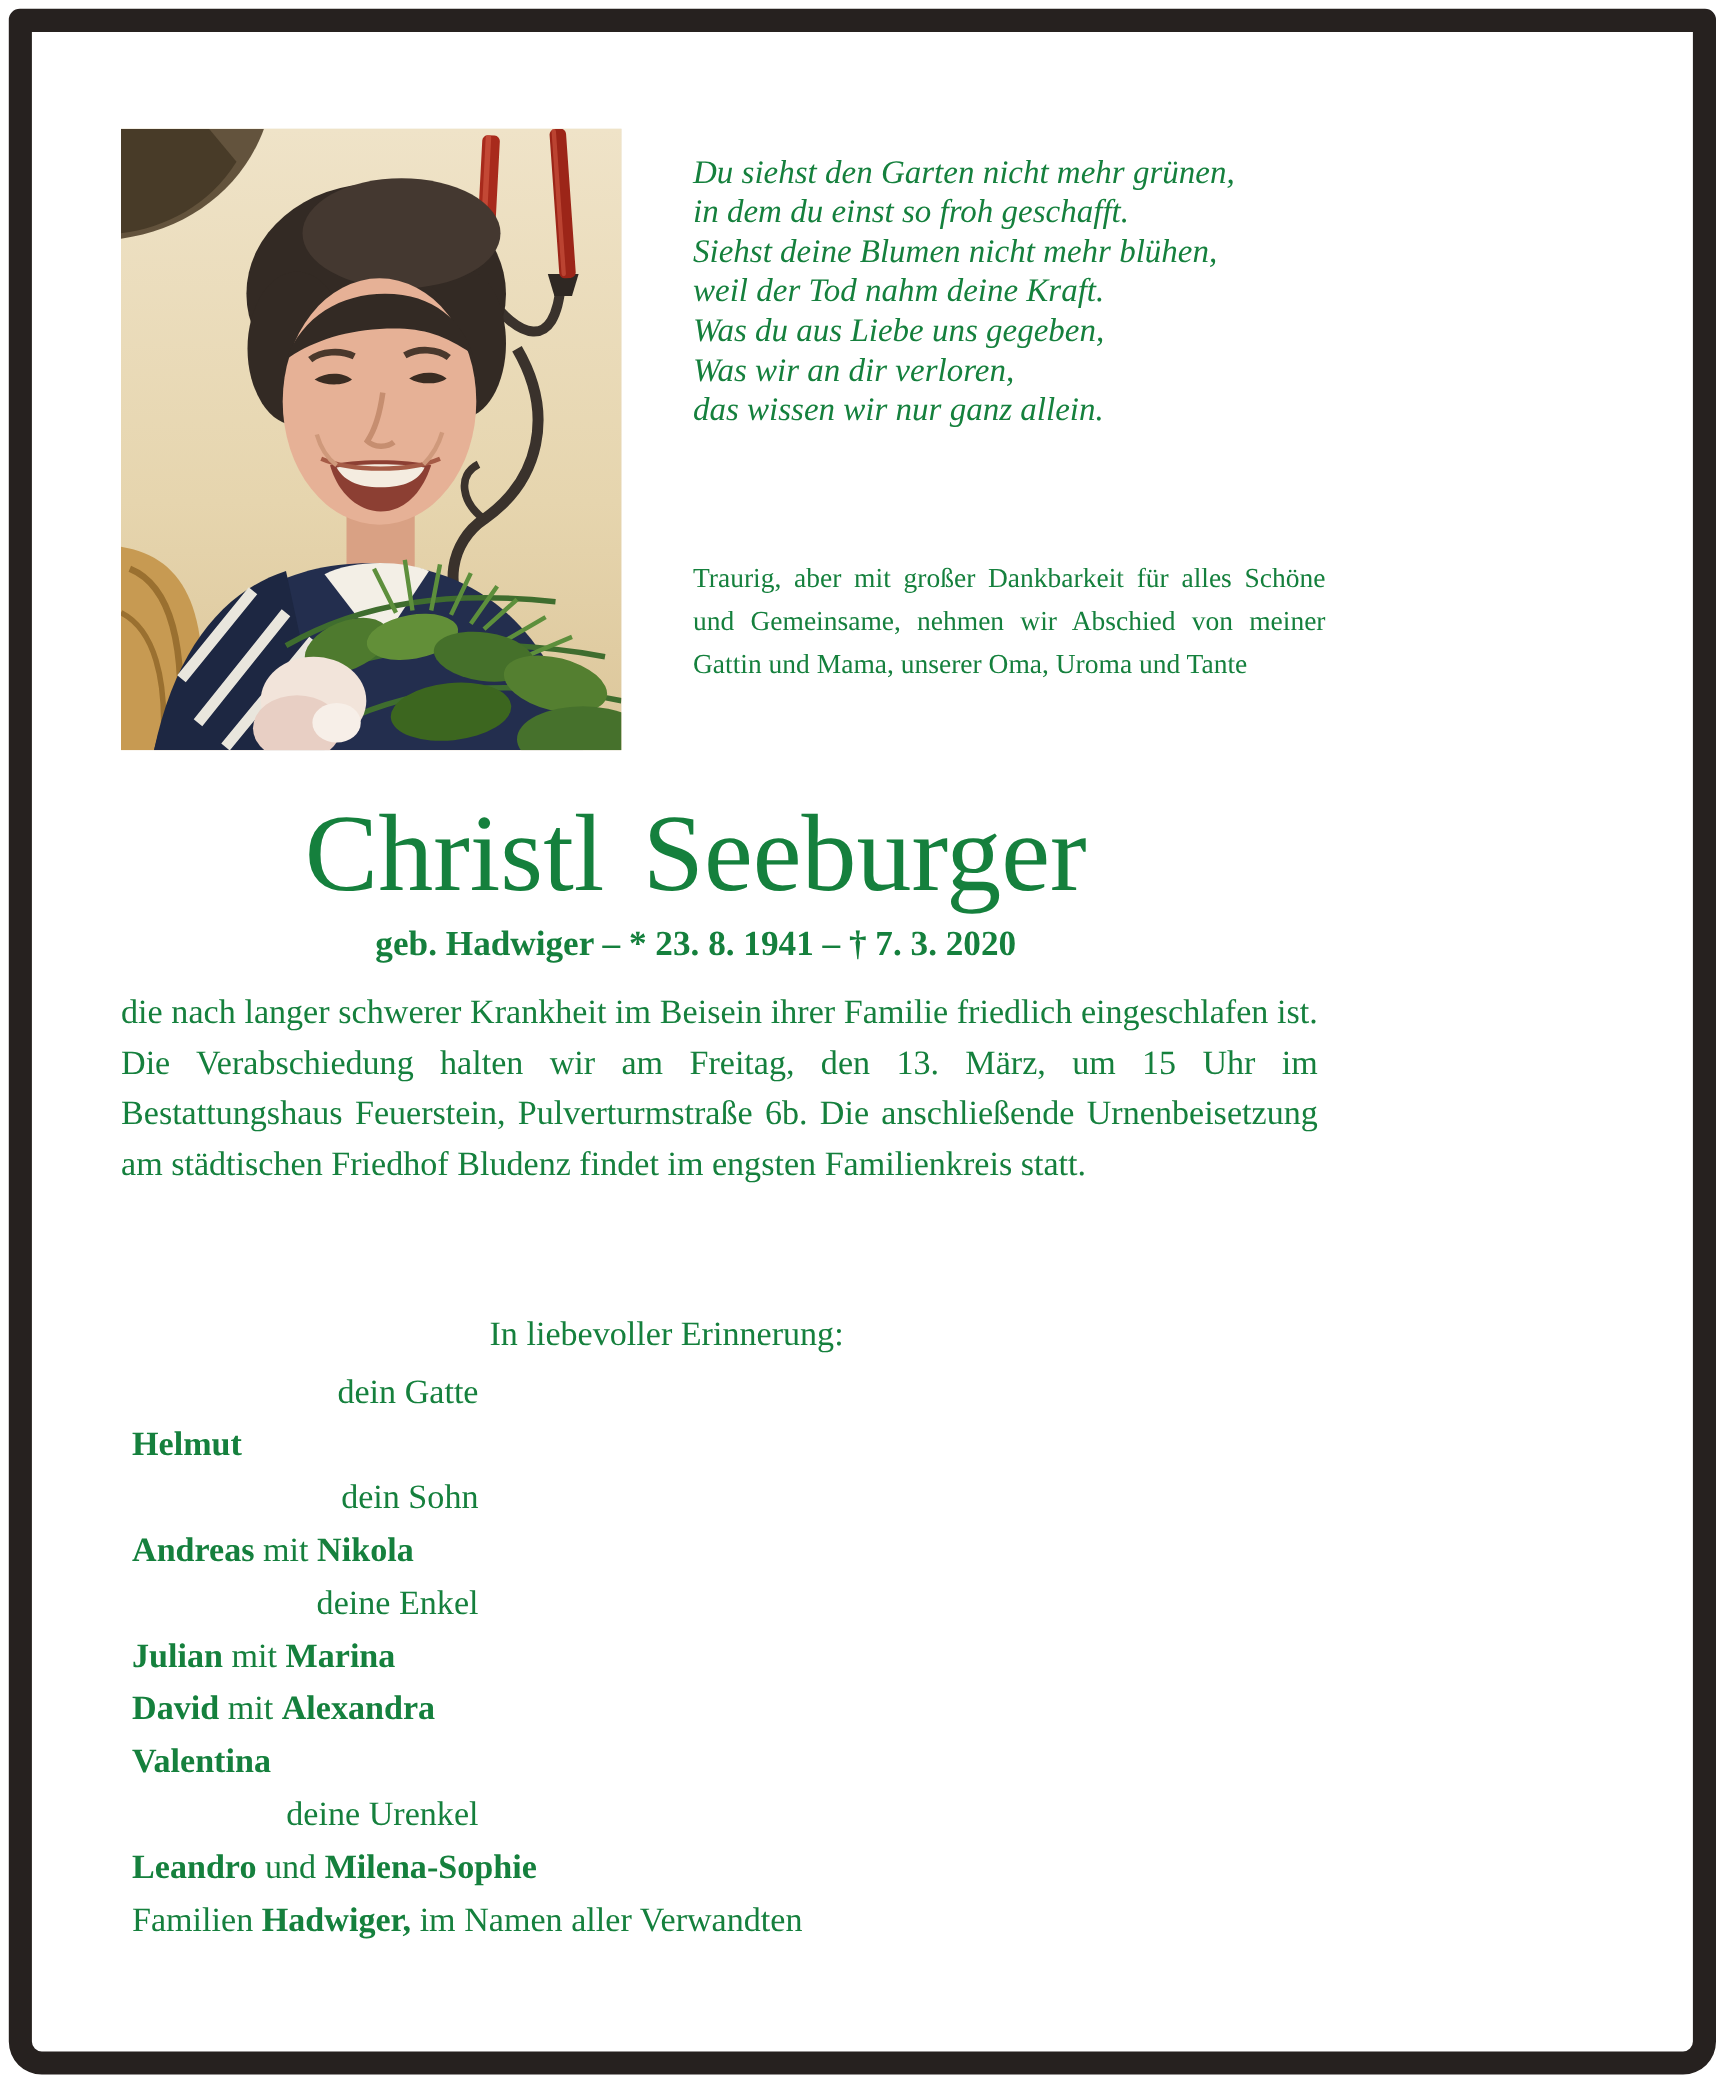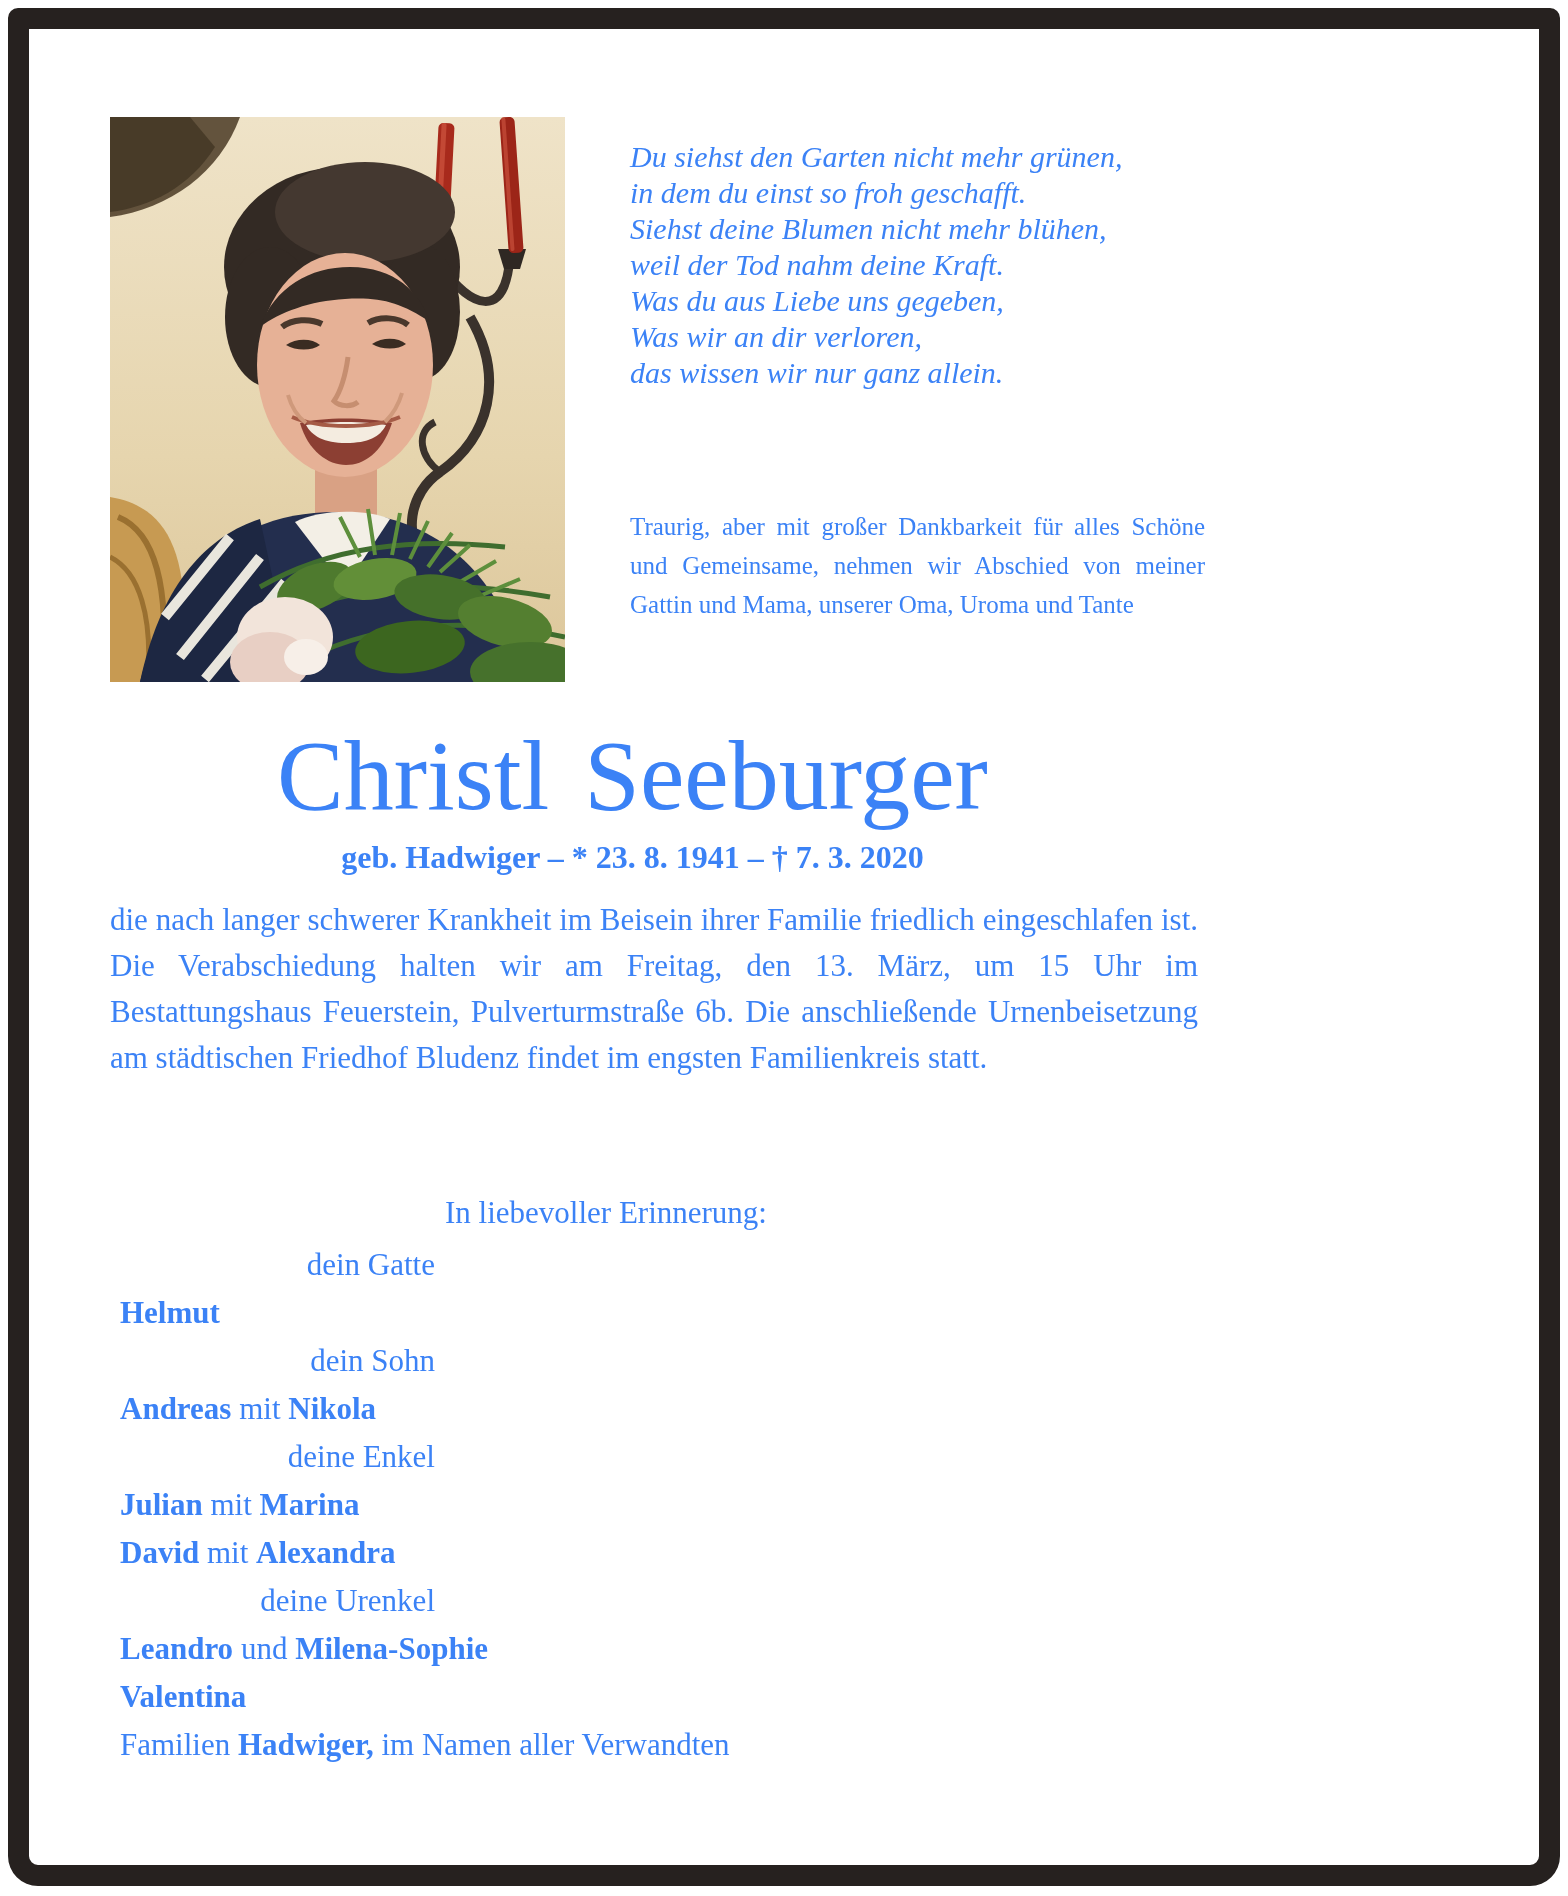--- a/index.html
+++ b/index.html
@@ -4,21 +4,21 @@
 <style>
   html,body{margin:0;padding:0;background:#ffffff;}
   .canvas{position:relative;width:1568px;height:1896px;background:#ffffff;overflow:hidden;}
   .page{
     position:absolute;left:8px;top:8px;right:8px;bottom:10px;
     box-sizing:border-box;
     border:21px solid #26211f;
     border-radius:10px 10px 30px 30px;
     background:#ffffff;
     font-family:"Liberation Serif", serif;
-    color:#3b82f6;
+    color:#15803d;
   }
   .sheet{position:absolute;inset:0;}
 
   .photo{
     position:absolute;left:81px;top:88px;width:455px;height:565px;
     overflow:hidden;background:#e9dcc0;
   }
   .photo svg{display:block;width:100%;height:100%;}
 
   .poem{
@@ -184,26 +184,26 @@
           </div>
           <div class="fam-row">
             <span class="fam-label">deine Enkel</span>
             <span class="fam-names"><span class="b">Julian</span><span> mit </span><span class="b">Marina</span></span>
           </div>
           <div class="fam-row">
             <span class="fam-label"></span>
             <span class="fam-names"><span class="b">David</span><span> mit </span><span class="b">Alexandra</span></span>
           </div>
           <div class="fam-row">
+            <span class="fam-label"></span>
+            <span class="fam-names"><span class="b">Valentina</span></span>
+          </div>
+          <div class="fam-row">
             <span class="fam-label">deine Urenkel</span>
             <span class="fam-names"><span class="b">Leandro</span><span> und </span><span class="b">Milena-Sophie</span></span>
-          </div>
-          <div class="fam-row">
-            <span class="fam-label"></span>
-            <span class="fam-names"><span class="b">Valentina</span></span>
           </div>
           <div class="fam-row">
             <span class="fam-label"></span>
             <span class="fam-names"><span>Familien </span><span class="b">Hadwiger,</span><span> im Namen aller Verwandten</span></span>
           </div>
         </div>
 
     </div>
   </div>
 </div>

